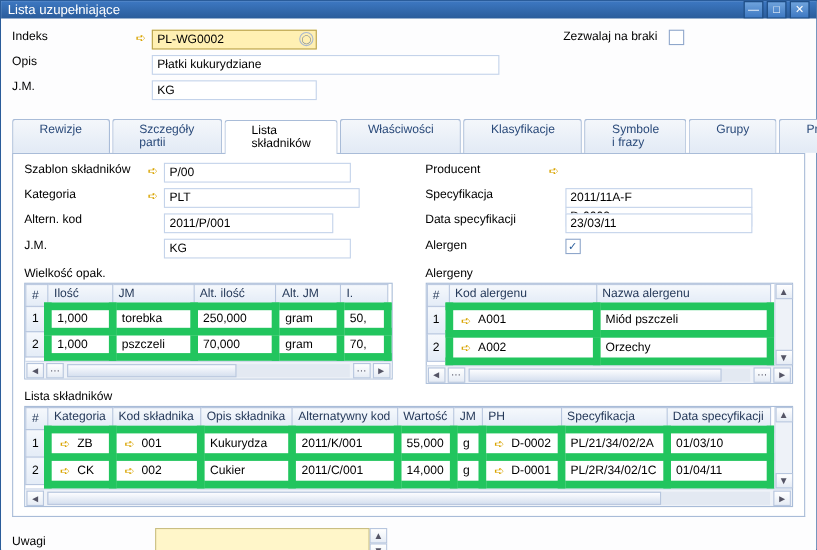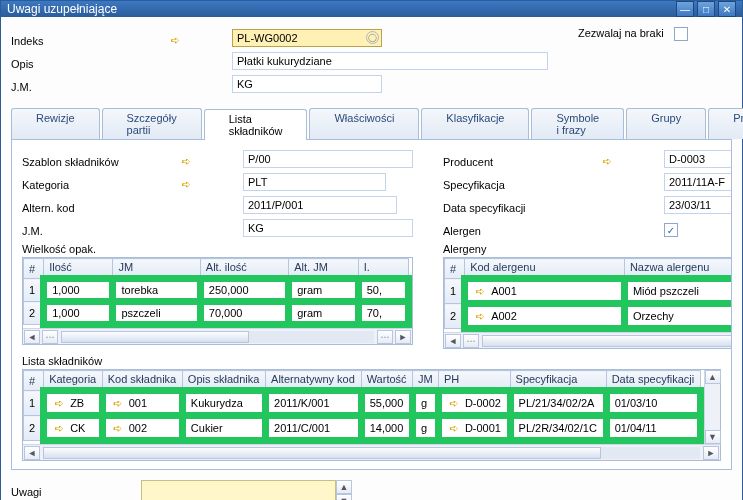--- a/index.html
+++ b/index.html
@@ -5,21 +5,21 @@
   * { box-sizing: border-box; font-family: Tahoma, Arial, sans-serif; font-size: 11px; }
   body { margin: 0; background: #fff; }
   .window { width: 743px; height: 500px; border: 1px solid #2a5c9a; background: #fff; display: flex; flex-direction: column; }
   .titlebar { height: 24px; background: linear-gradient(#3d78c2,#2a5c9a); color: #fff; display: flex; align-items: center; padding: 0 6px; }
   .titlebar .title { flex: 1; font-size: 12px; }
   .winbtn { width: 18px; height: 16px; margin-left: 3px; background: linear-gradient(#6fa3dc,#3d78c2); border: 1px solid #1c4a80; color: #fff; display: flex; align-items: center; justify-content: center; font-size: 10px; cursor: pointer; }
   .content { flex: 1; padding: 10px 10px 6px 10px; background: #fdfdfe; display: flex; flex-direction: column; }
   .toprow { display: flex; gap: 30px; margin-bottom: 2px; }
   .topleft { flex: 1; }
   .topright { width: 220px; display: flex; align-items: flex-start; gap: 10px; }
-  .frow { display: flex; align-items: flex-end; margin-bottom: 3px; height: 20px; gap: 47px; }
+  .frow { display: flex; align-items: flex-start; margin-bottom: 3px; height: 20px; }
   .flabel { width: 110px; }
   .yarrow { width: 14px; height: 14px; display: inline-flex; align-items: center; justify-content: center; color: #d9a400; font-size: 11px; margin-right: 3px; }
   .finput { height: 18px; border: 1px solid #c4d3ea; padding: 1px 4px; background: #fff; }
   .finput.sel { background: #fff0b3; border-color: #b9a24a; }
   .inpwrap { position: relative; display: inline-block; }
   .inpicon { position: absolute; right: 3px; top: 2px; width: 13px; height: 13px; border: 1px solid #a9b8d0; border-radius: 50%; font-size: 8px; display: flex; align-items: center; justify-content: center; color: #6b7a90; }
   .checkbox { width: 14px; height: 14px; border: 1px solid #8fa7cb; background: #fff; display: inline-flex; align-items: center; justify-content: center; font-size: 10px; color: #2a5c9a; }
 
   .tabbar { display: flex; margin-top: 10px; border-bottom: 1px solid #a9bcd8; }
   .tab { padding: 3px 24px; background: linear-gradient(#f4f7fb,#e2eaf5); border: 1px solid #a9bcd8; border-bottom: none; margin-right: 2px; border-radius: 3px 3px 0 0; cursor: pointer; color: #2a4a7a; }
@@ -50,21 +50,21 @@
   .btn.primary { border-color: #5a84bd; box-shadow: 0 0 0 1px #bcd3f0 inset; }
 
   .acell { display: flex; align-items: center; }
   .acell .yarrow { margin-right: 4px; }
 </style>
 </head>
 <body>
 
 <div class="window">
   <div class="titlebar">
-    <span class="title">Uwagi uzupełniające</span>
+    <span class="title">Lista uzupełniające</span>
     <div class="winbtn">—</div>
     <div class="winbtn">□</div>
     <div class="winbtn">✕</div>
   </div>
 
   <div class="content">
 
     <div class="toprow">
       <div class="topleft">
         <div class="frow">
@@ -108,21 +108,21 @@
       <div class="twocol">
         <div class="col">
           <div class="frow">
             <span class="flabel">Szablon składników</span>
             <span class="yarrow">➪</span>
             <input class="finput" style="width: 170px;" value="P/00">
           </div>
           <div class="frow">
             <span class="flabel">Kategoria</span>
             <span class="yarrow">➪</span>
-            <input class="finput" style="width: 143px;" value="PLT">
+            <input class="finput" style="width: 178px;" value="PLT">
           </div>
           <div class="frow">
             <span class="flabel">Altern. kod</span>
             <span style="width:17px"></span>
             <input class="finput" style="width: 154px;" value="2011/P/001">
           </div>
           <div class="frow">
             <span class="flabel">J.M.</span>
             <span style="width:17px"></span>
             <input class="finput" style="width: 170px;" value="KG">

